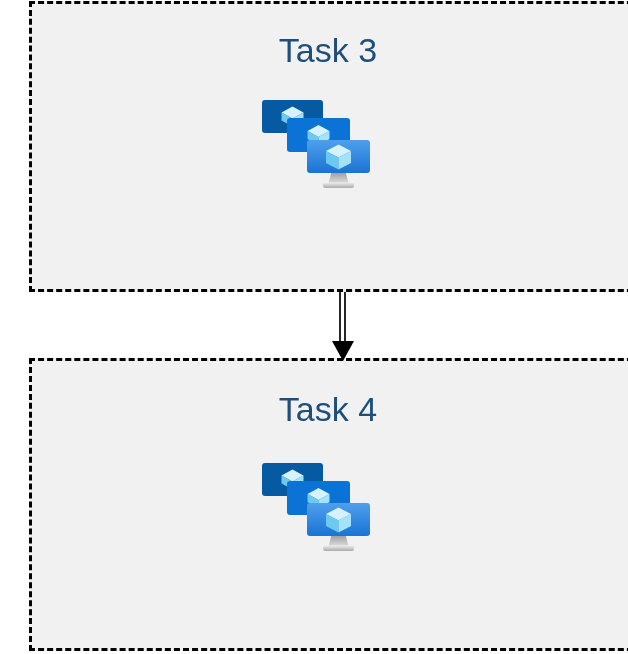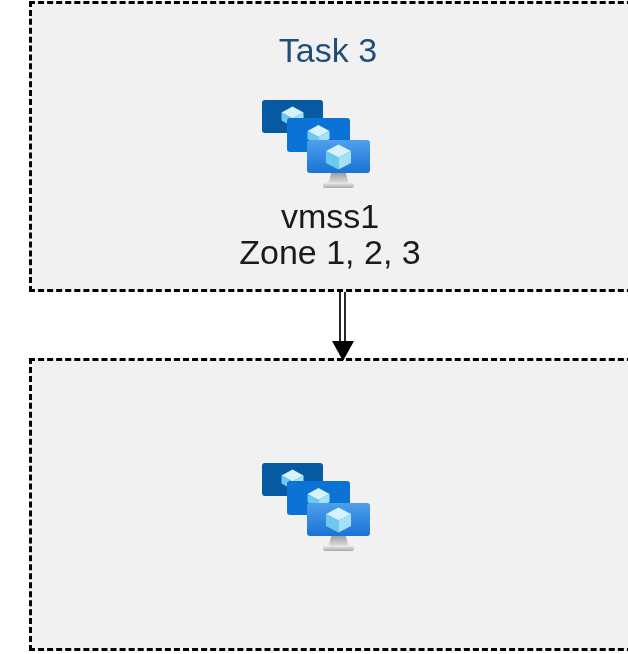--- a/index.html
+++ b/index.html
@@ -111,31 +111,28 @@
   </defs>
 </svg>
 
 <div class="canvas">
 
   <div class="task-box" id="task-box-1">
     <div class="box-title">Task 3</div>
     <svg class="vmss-icon" viewBox="0 0 108 88">
       <use href="#vmss-symbol"></use>
     </svg>
-    <div class="box-caption">
-      <div>vmss1</div>
-      <div>Zone 1, 2, 3</div>
-    </div>
   </div>
 
   <svg class="connector" viewBox="0 0 26 70">
     <line x1="10" y1="0" x2="10" y2="53" stroke="#000000" stroke-width="1.7"></line>
     <line x1="15" y1="0" x2="15" y2="53" stroke="#000000" stroke-width="1.7"></line>
     <polygon points="2,49 24,49 13,69" fill="#000000"></polygon>
   </svg>
 
   <div class="task-box" id="task-box-2">
+    <div class="box-title">Task 4</div>
     <svg class="vmss-icon" viewBox="0 0 108 88">
       <use href="#vmss-symbol"></use>
     </svg>
   </div>
 
 </div>
 
 </body></html>

